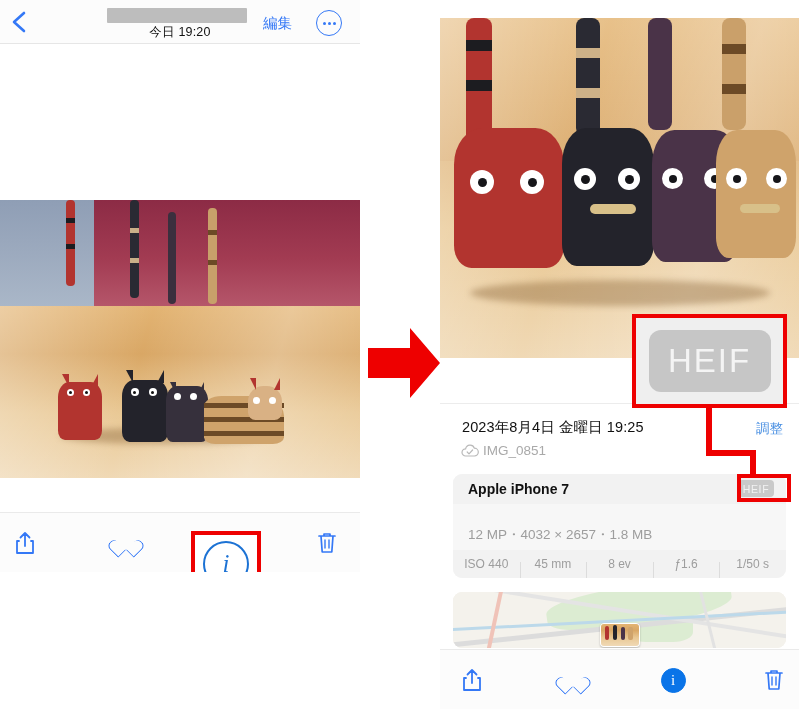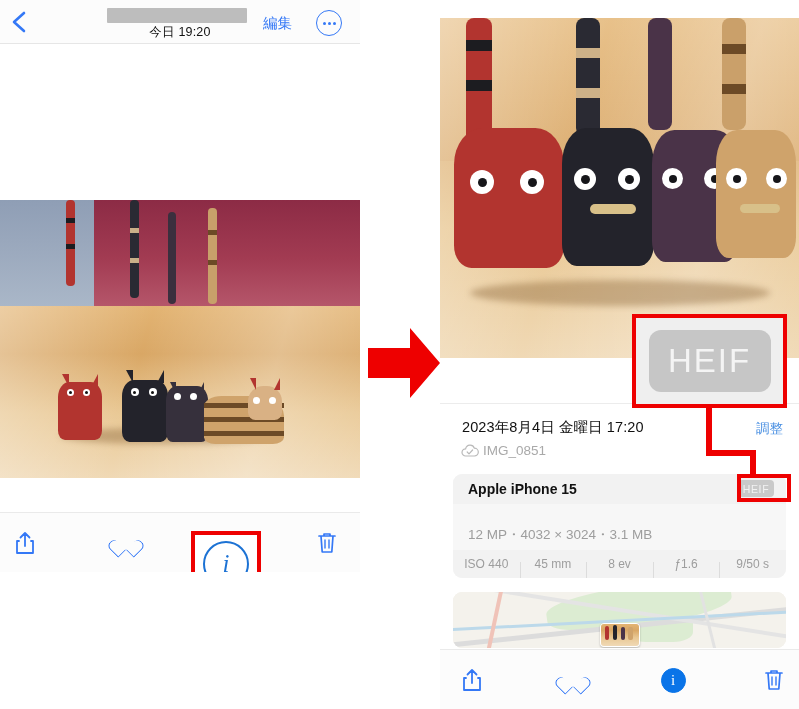--- a/index.html
+++ b/index.html
@@ -349,45 +349,45 @@
     <div style="position:absolute;left:150px;top:186px;width:46px;height:10px;border-radius:5px;background:#d8c089;"></div>
     <div style="position:absolute;left:300px;top:186px;width:40px;height:9px;border-radius:5px;background:#d8c089;"></div>
   </div>
 </div>
 
 <div class="cap">
   <div class="rule"></div>
 </div>
 
 <div class="dateblk">
-  <div class="dt">2023年8月4日 金曜日 17:20</div>
+  <div class="dt">2023年8月4日 金曜日 19:25</div>
   <div class="cloudicon">
     <svg width="18" height="13" viewBox="0 0 18 13">
         <path d="M4.6 12 A3.6 3.6 0 0 1 4.6 4.8 A4.6 4.6 0 0 1 13.4 4.2 A3.9 3.9 0 0 1 13.4 12 Z" fill="none" stroke="#b9b9b9" stroke-width="1.2"></path>
         <path d="M6.2 8 L8 9.8 L11.6 6" fill="none" stroke="#b9b9b9" stroke-width="1.2" stroke-linecap="round" stroke-linejoin="round"></path>
       </svg>
   </div>
   <div class="fname">IMG_0851</div>
   <div class="adj">調整</div>
 </div>
 
 <div class="card">
   <div class="row1">
-    <div class="dev">Apple iPhone 15</div>
+    <div class="dev">Apple iPhone 7</div>
     <div class="heif-sm">HEIF</div>
   </div>
   <div class="row2">
-    <div class="l2">12 MP・4032 × 3024・3.1 MB</div>
+    <div class="l2">12 MP・4032 × 2657・1.8 MB</div>
   </div>
   <div class="exif">
     <div>ISO 440</div>
     <div>45 mm</div>
     <div>8 ev</div>
     <div>ƒ1.6</div>
-    <div>9/50 s</div>
+    <div>1/50 s</div>
   </div>
 </div>
 
 <div class="mapbox">
   <div style="position:absolute;inset:0;background:#f4f2ec;"></div>
   <div style="position:absolute;left:28%;top:-10%;width:56%;height:70%;background:#dcecd2;border-radius:40%;transform:rotate(-8deg);"></div>
   <div style="position:absolute;left:52%;top:30%;width:20%;height:60%;background:#dcecd2;border-radius:30%;"></div>
   <div style="position:absolute;left:-4%;top:58%;width:112%;height:5px;background:#dcdcdc;transform:rotate(-6deg);"></div>
   <div style="position:absolute;left:-4%;top:30%;width:112%;height:4px;background:#e4e4e4;transform:rotate(9deg);"></div>
   <div style="position:absolute;left:-4%;top:48%;width:112%;height:3px;background:#bcd9ea;transform:rotate(-3deg);"></div>

